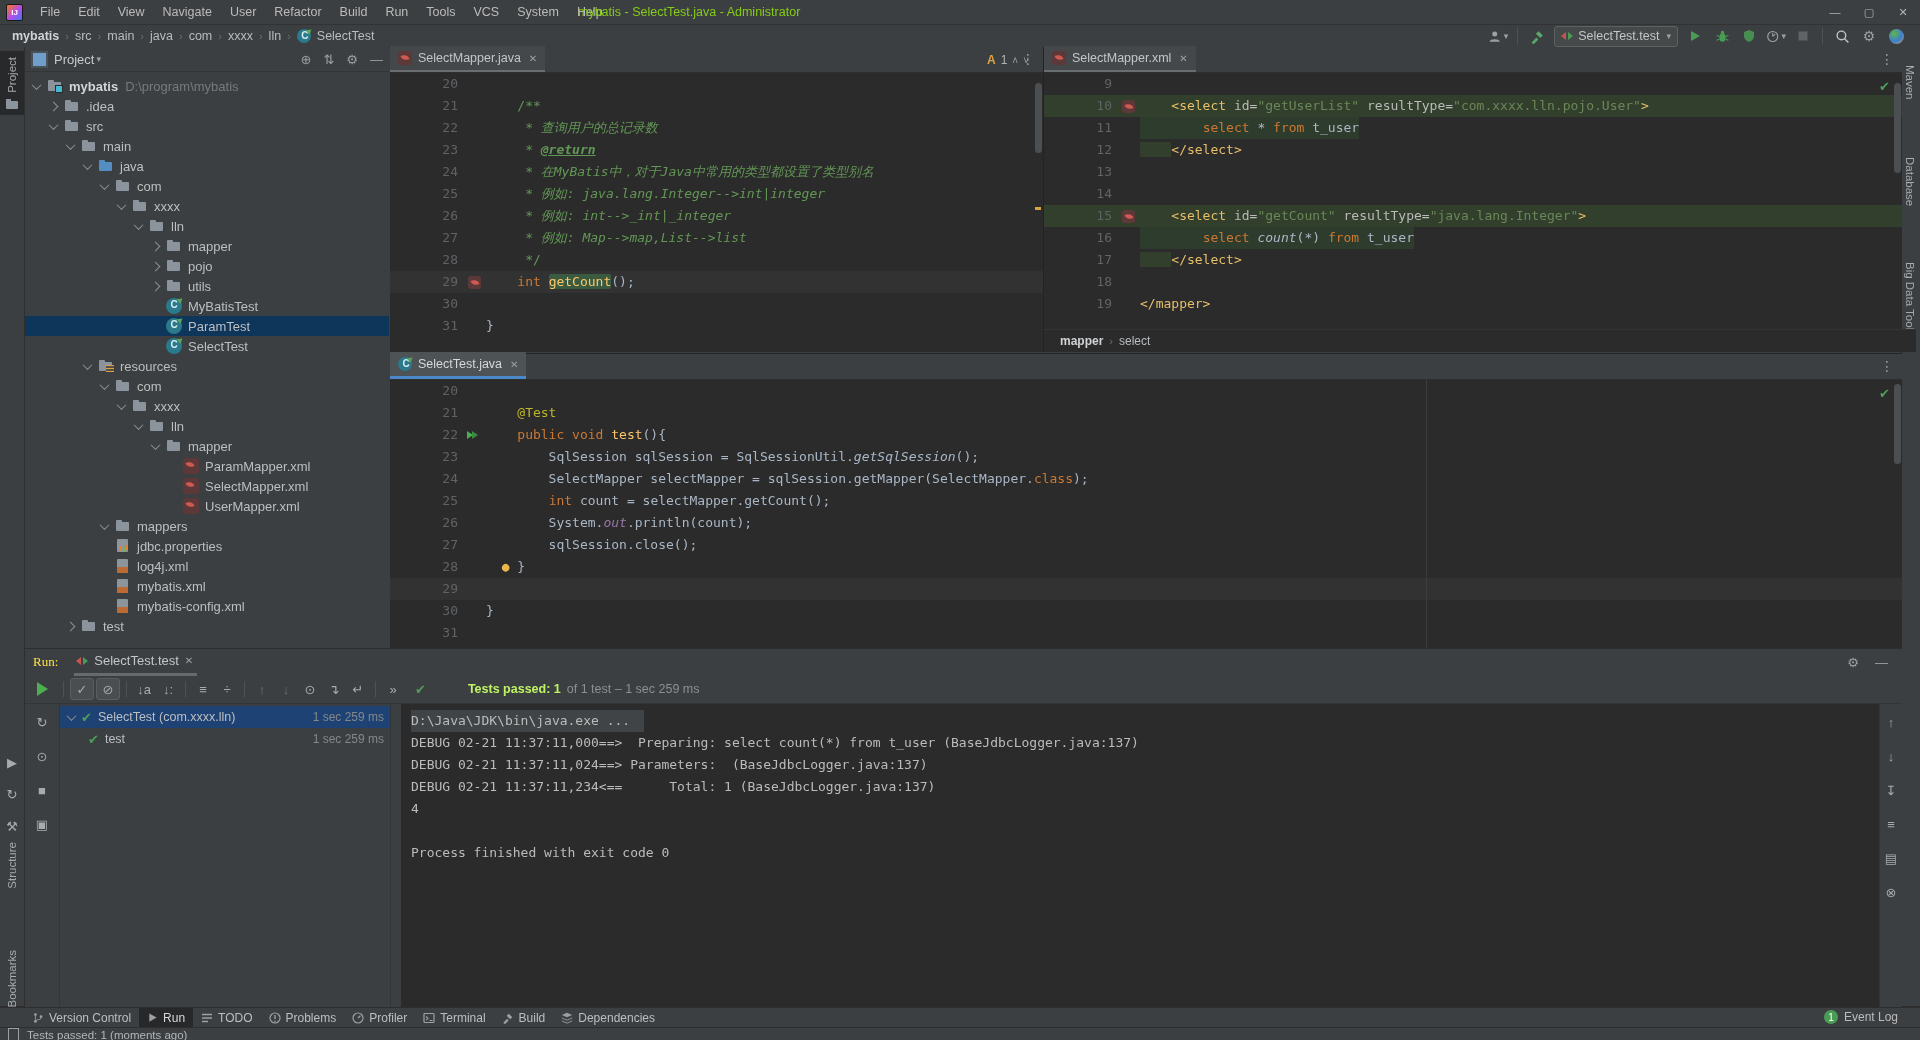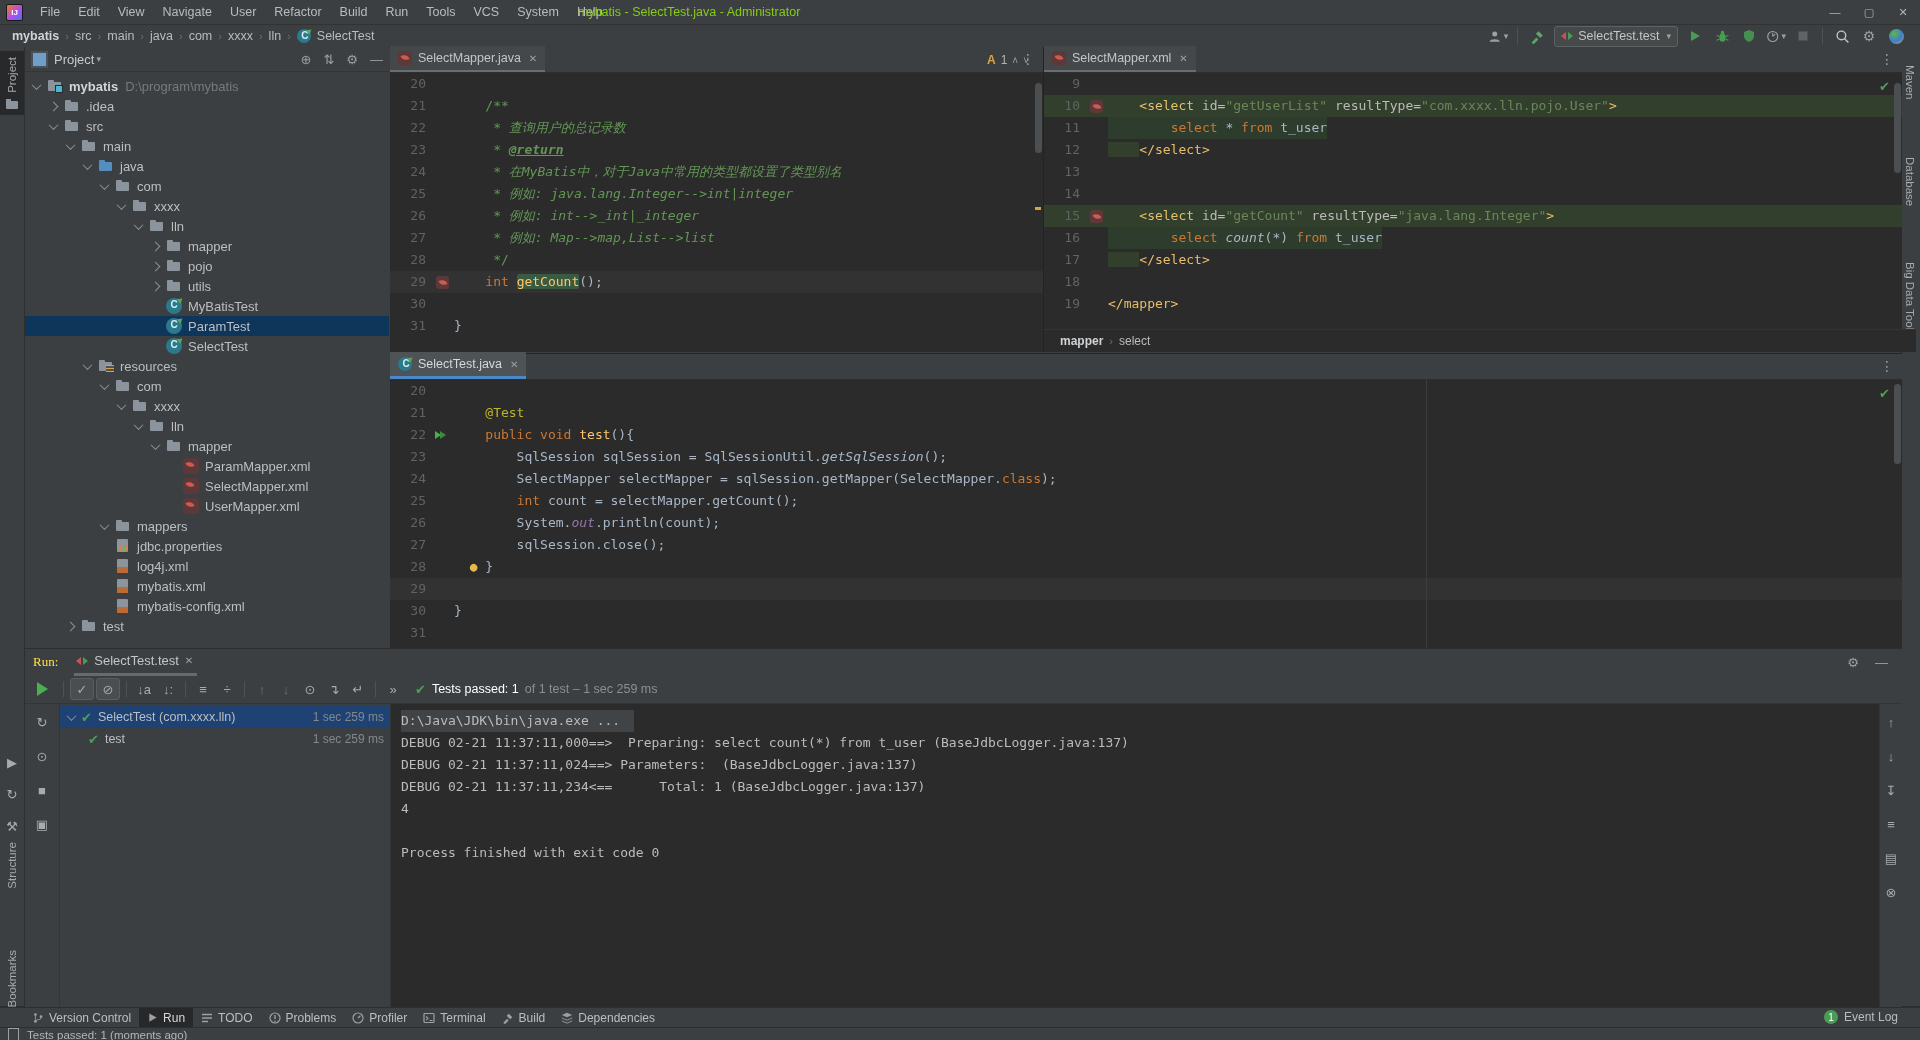--- a/index.html
+++ b/index.html
@@ -1,18 +1,18 @@
 <!DOCTYPE html>
 <html><head>
 <meta charset="utf-8">
 <style>
   html,body{margin:0;padding:0;background:#2b2b2b;width:1920px;height:1040px;overflow:hidden;
     font-family:"Liberation Sans","DejaVu Sans",sans-serif;-webkit-font-smoothing:antialiased;}
   #root{position:relative;width:1920px;height:849px;background:#3c3f41;color:#bbbbbb;font-size:13px;}
-  .mono{font-family:"DejaVu Sans Mono","Liberation Mono",monospace;}
+  .mono{font-family:"DejaVu Sans Mono","Liberation Mono",monospace;padding-left:32px;}
   
   #titlebar{position:absolute;left:0;top:0;width:1920px;height:24px;background:#3c3f41;border-bottom:1px solid #323232;display:flex;align-items:center;}
   .ijlogo{width:17px;height:17px;margin:0 8px 0 6px;border-radius:2px;background:linear-gradient(135deg,#f97a12,#b24bf3 55%,#407de9);color:#fff;
     font-size:8px;font-weight:bold;display:flex;align-items:center;justify-content:center;border:1px solid #1a1a1a;box-sizing:border-box;}
   #menubar{display:flex;height:24px;align-items:center;}
   .menu-item{padding:0 9px;height:24px;line-height:24px;color:#bbbbbb;font-size:12.5px;cursor:default;}
   #wintitle{position:absolute;left:578px;top:0;height:24px;line-height:24px;color:#84cc16;font-size:12.5px;}
   #winbtns{position:absolute;right:0;top:0;display:flex;height:24px;}
   .winbtn{width:34px;height:24px;display:flex;align-items:center;justify-content:center;color:#b4b4b4;font-size:11px;}
   
@@ -129,30 +129,30 @@
   #run-header .rtitle{color:#fde047;margin-right:16px;font-family:Liberation Serif, serif;}
   .runtab{display:flex;align-items:center;gap:6px;padding:0 4px 0 2px;height:25px;border-bottom:3px solid #666a6d;color:#c3c6c8;}
   #run-header .hicons{position:absolute;right:14px;display:flex;gap:16px;color:#9da0a3;font-size:13px;}
   #run-toolbar{height:28px;display:flex;align-items:center;border-bottom:1px solid #333637;padding-left:4px;}
   .bigplay{width:0;height:0;border-left:11px solid #4caf50;border-top:7px solid transparent;border-bottom:7px solid transparent;margin:0 10px 0 8px;}
   .rticon{min-width:22px;height:20px;display:flex;align-items:center;justify-content:center;color:#a7abae;font-size:13px;border-radius:3px;margin:0 1px;}
   .rticon.boxed{background:#4b4e50;border:1px solid #5a5e61;}
   .rtsep{width:1px;height:16px;background:#515151;margin:0 5px;}
   #run-status{display:flex;align-items:center;margin-left:10px;gap:6px;font-size:12.5px;}
   #run-status .chk{color:#4f9e58;font-size:13px;}
-  #run-status b{color:#ffffff;font-weight:normal;}
+  #run-status b{color:#bef264;font-weight:bold;margin-left:36px;}
   #run-status .rest{color:#8c8f92;}
   #run-body{position:absolute;left:0;top:55px;right:0;bottom:0;display:flex;}
   #run-vtools{width:34px;border-right:1px solid #333637;display:flex;flex-direction:column;align-items:center;padding-top:8px;gap:14px;color:#9da0a3;font-size:13px;}
   #testtree{width:330px;border-right:1px solid #333637;padding-top:2px;}
   .testrow{height:22px;display:flex;align-items:center;font-size:12.5px;color:#bcbfc2;padding-right:6px;}
   .testrow.sel{background:#1d4273;}
   .testrow .chk{color:#4f9e58;margin-right:6px;font-size:13px;}
   .testrow .time{margin-left:auto;color:#85888b;font-size:12px;}
-  #console{flex:1;background:#2b2b2b;padding:6px 8px 0 10px;position:relative;}
+  #console{flex:1;background:#2b2b2b;padding:6px 8px 0 10px;position:relative;margin-left:10px;}
   .conline{height:22px;line-height:22px;font-size:13px;color:#bbbbbb;white-space:pre;width:fit-content;padding-right:14px;}
   .conline.hl{background:#404446;}
   #con-icons{width:22px;background:#3c3f41;border-left:1px solid #333637;display:flex;flex-direction:column;align-items:center;padding-top:8px;gap:14px;color:#9da0a3;font-size:12px;}
   
   #toolwinbar{position:absolute;left:0;top:1007px;width:1920px;height:20px;background:#3c3f41;border-top:1px solid #2e2e2e;display:flex;align-items:center;padding-left:24px;box-sizing:border-box;}
   .twbtn{display:flex;align-items:center;gap:5px;height:20px;padding:0 8px;font-size:12px;color:#bcbfc2;}
   .twbtn.active{background:#272829;color:#d6d8da;}
   #eventlog{position:absolute;right:22px;top:0;height:20px;display:flex;align-items:center;gap:6px;font-size:12px;}
   .badge{width:14px;height:14px;border-radius:50%;background:#499c54;color:#fff;font-size:10px;display:flex;align-items:center;justify-content:center;}
   #statusbar{position:absolute;left:0;top:1027px;width:1920px;height:13px;background:#3c3f41;border-top:1px solid #2e2e2e;display:flex;align-items:center;font-size:11.5px;color:#b3b6b9;}

